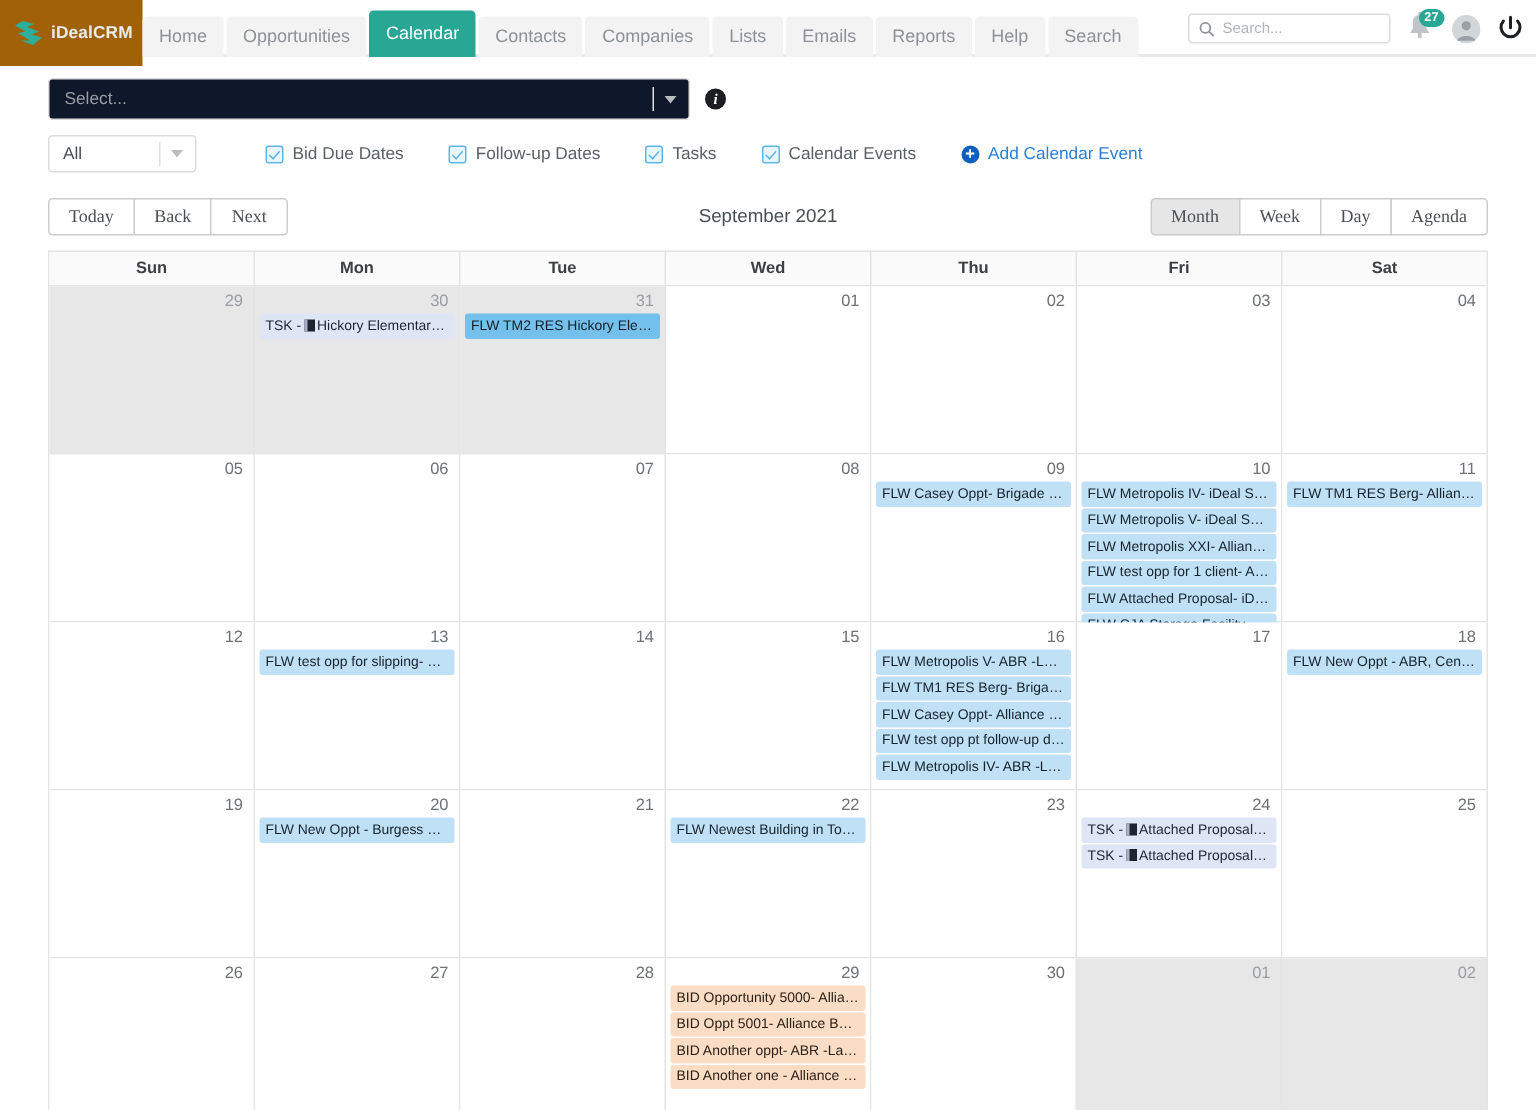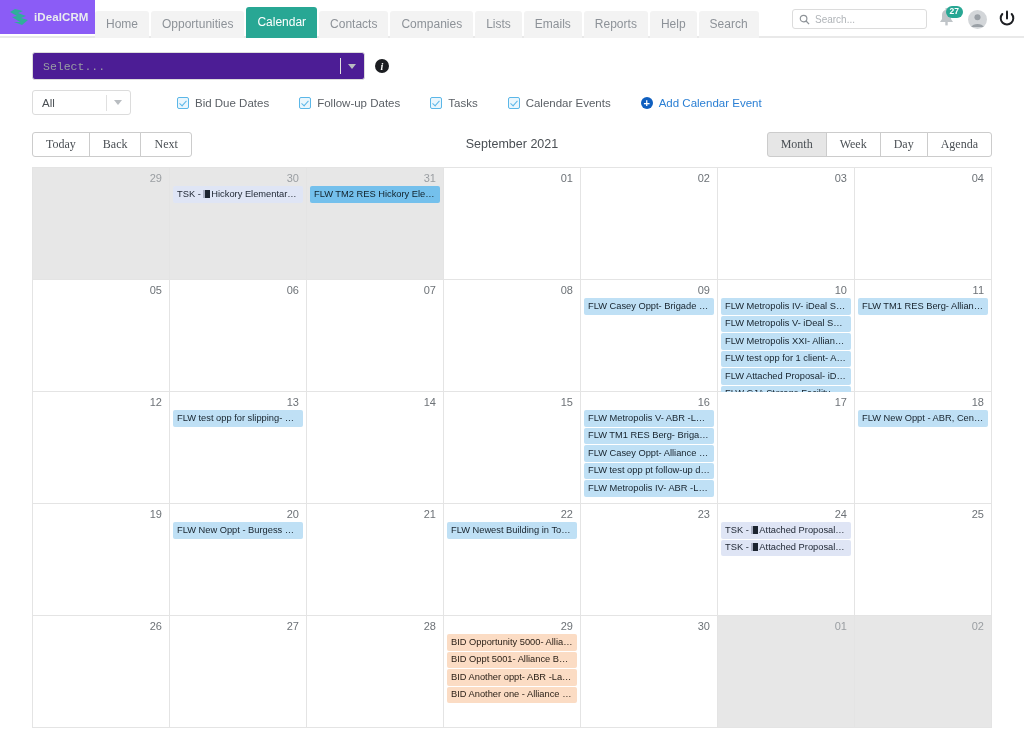--- a/index.html
+++ b/index.html
@@ -12,22 +12,22 @@
 
   
   .topbar {
     height: 38px; width: 1024px;
     background: #ffffff;
     display: flex; align-items: stretch;
     border-bottom: 2px solid #e9e9e9;
     position: relative;
   }
   .logo-box {
-    width: 95px; height: 34px;
-    background: #8b5cf6;
+    width: 95px; height: 44px;
+    background: #a16207;
     display: flex; align-items: center; gap: 5px;
     padding-left: 9px;
     flex: 0 0 95px;
   }
   .logo-mark { width: 20px; height: 18px; flex: 0 0 20px; }
   .logo-text {
     color: #e9ecef; font-size: 11.5px; font-weight: bold;
     letter-spacing: .1px;
   }
   .nav-items { display: flex; align-items: center; gap: 2px; height: 38px;}
@@ -63,26 +63,25 @@
     background: #28a794; color: #fff;
     font-size: 8.5px; font-weight: bold;
     border-radius: 9px; padding: 1px 4px 2px 4px;
     line-height: 9px;
   }
 
   
   .filters { padding: 14px 32px 0 32px; }
   .row1 { display: flex; align-items: center; gap: 10px; }
   .select-wide {
-    width: 333px; height: 28px;
+    width: 428px; height: 28px;
     border: 1px solid #dcdcdc; border-radius: 3px;
-    background: #4c1d95;
+    background: #0f172a;
     display: flex; align-items: center; justify-content: space-between;
     padding: 0 4px 0 10px;
-    font-family: Liberation Mono, monospace;
   }
   .select-wide .ph { font-size: 11.5px; color: #999ea3; }
   .sep { width: 1px; height: 16px; background: #e0e0e0; margin-right: 7px; }
   .caret { width: 0; height: 0; border-left: 4px solid transparent; border-right: 4px solid transparent; border-top: 5px solid #b9bdc1; margin-right: 4px;}
   .info-icon {
     width: 14px; height: 14px; border-radius: 50%;
     background: #1b1d21; color: #fff;
     font-size: 10px; font-weight: bold; font-style: italic;
     display: flex; align-items: center; justify-content: center;
     font-family: "Liberation Serif", serif;
@@ -296,20 +295,29 @@
   <div class="cal-title">September 2021</div>
   <div class="btn-group right">
     <div class="btn active">Month</div>
     <div class="btn">Week</div>
     <div class="btn">Day</div>
     <div class="btn">Agenda</div>
   </div>
 </div>
 
 <div class="cal">
+  <div class="dow-row" id="dow-row">
+      <div class="dow">Sun</div>
+      <div class="dow">Mon</div>
+      <div class="dow">Tue</div>
+      <div class="dow">Wed</div>
+      <div class="dow">Thu</div>
+      <div class="dow">Fri</div>
+      <div class="dow">Sat</div>
+    </div>
   <div id="weeks">
       <div class="week">
         <div class="day off">
           <div class="daynum">29</div>
           <div class="events"></div>
         </div>
         <div class="day off">
           <div class="daynum">30</div>
           <div class="events">
             <div class="ev task" title="TSK - Hickory Elementary Schoo..."><span>TSK - </span><span class="tskicon"></span><span>Hickory Elementary Schoo...</span></div>

